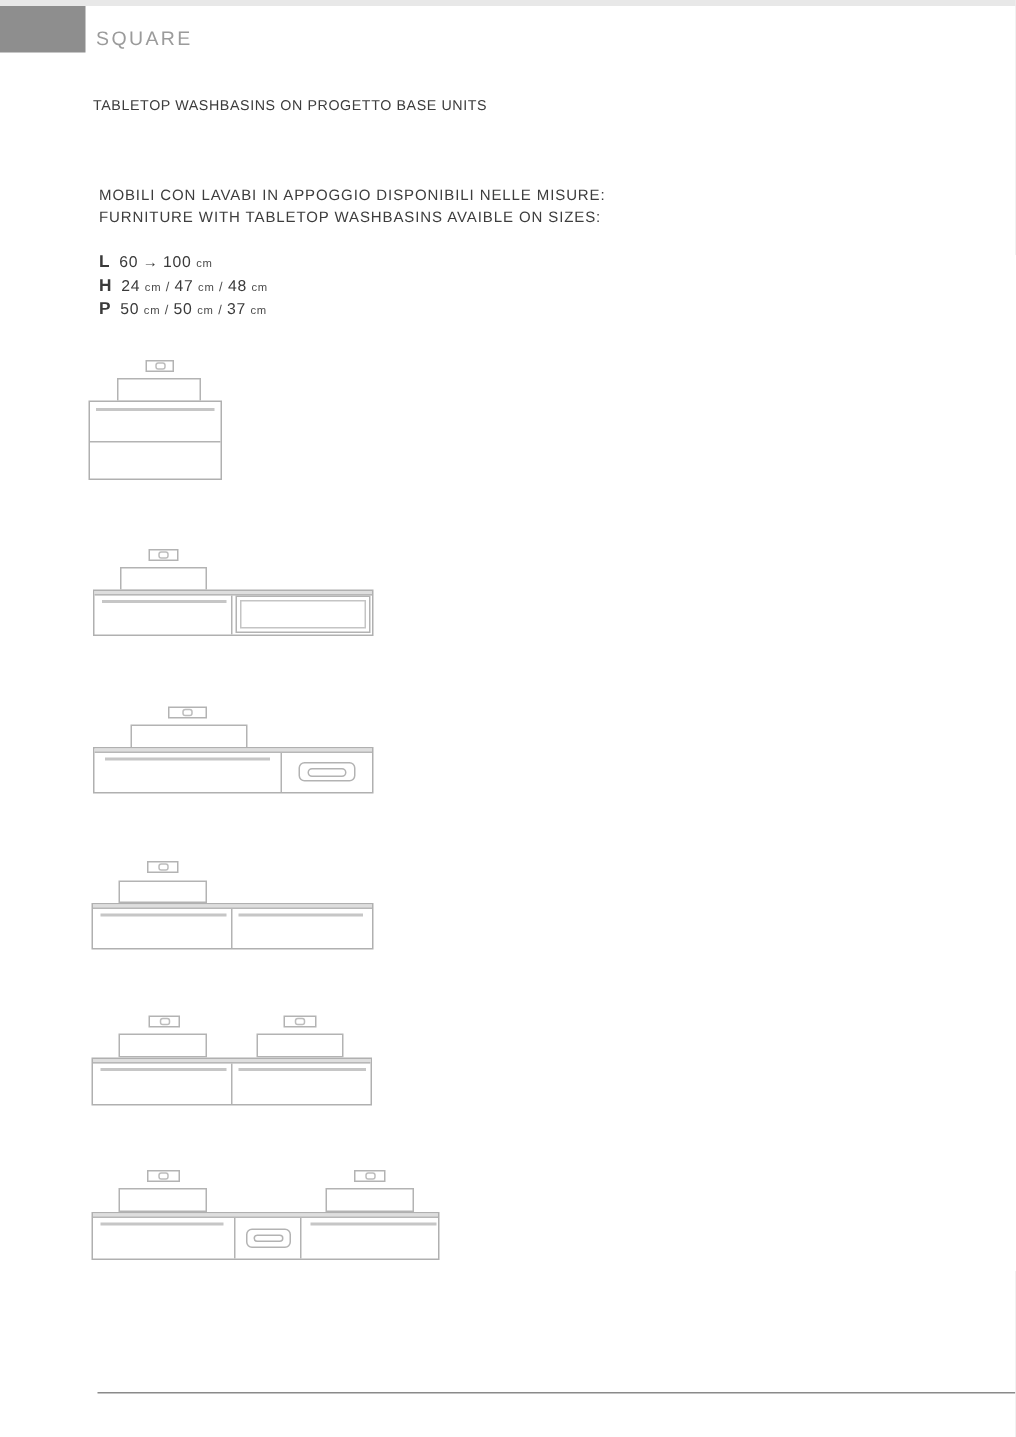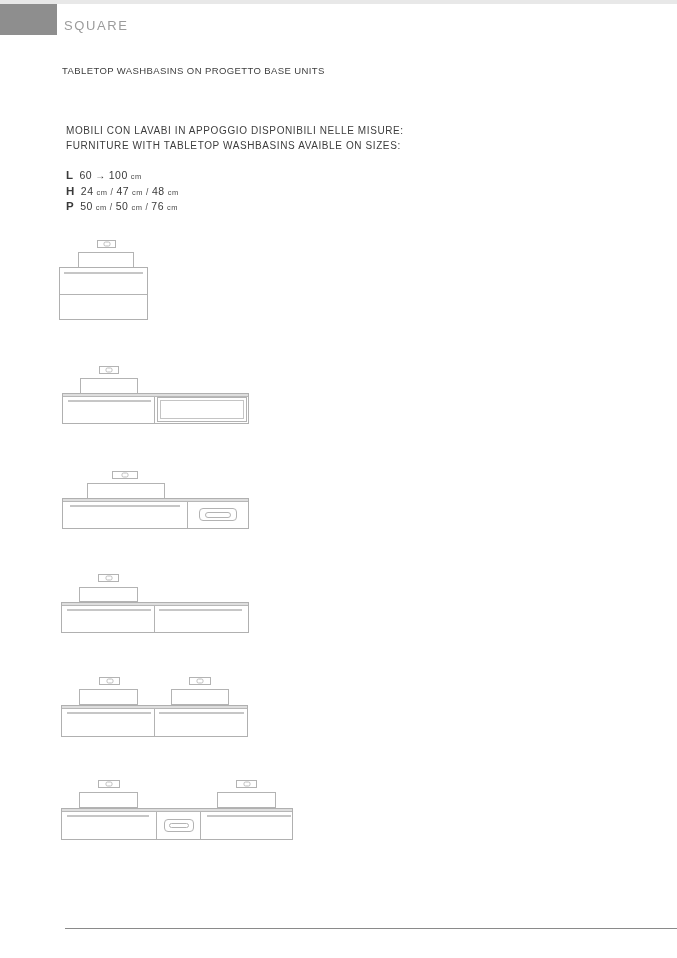--- a/index.html
+++ b/index.html
@@ -67,21 +67,21 @@
   </div>
 
   <div class="sizes">
     <div class="size-row">
       <span class="dim-label">L</span><span class="num">60</span><span class="arrow">→</span><span class="num">100</span><span class="unit">cm</span>
     </div>
     <div class="size-row">
       <span class="dim-label">H</span><span class="num">24</span><span class="unit">cm</span><span class="sep">/</span><span class="num">47</span><span class="unit">cm</span><span class="sep">/</span><span class="num">48</span><span class="unit">cm</span>
     </div>
     <div class="size-row">
-      <span class="dim-label">P</span><span class="num">50</span><span class="unit">cm</span><span class="sep">/</span><span class="num">50</span><span class="unit">cm</span><span class="sep">/</span><span class="num">76</span><span class="unit">cm</span>
+      <span class="dim-label">P</span><span class="num">50</span><span class="unit">cm</span><span class="sep">/</span><span class="num">50</span><span class="unit">cm</span><span class="sep">/</span><span class="num">37</span><span class="unit">cm</span>
     </div>
   </div>
 
   <div class="drawing" style="left:59px; top:236px; width:90px; height:81px;">
     <div class="tap" style="left:38px; top:0; width:19px; height:8px;"></div>
     <div class="basin" style="left:19px; top:12px; width:56px; height:16px;"></div>
     <div class="cabinet" style="left:0; top:27px; width:89px; height:53px;">
       <div class="groove" style="left:4px; top:4px; width:79px;"></div>
       <div class="hdivider" style="top:26px;"></div>
     </div>

